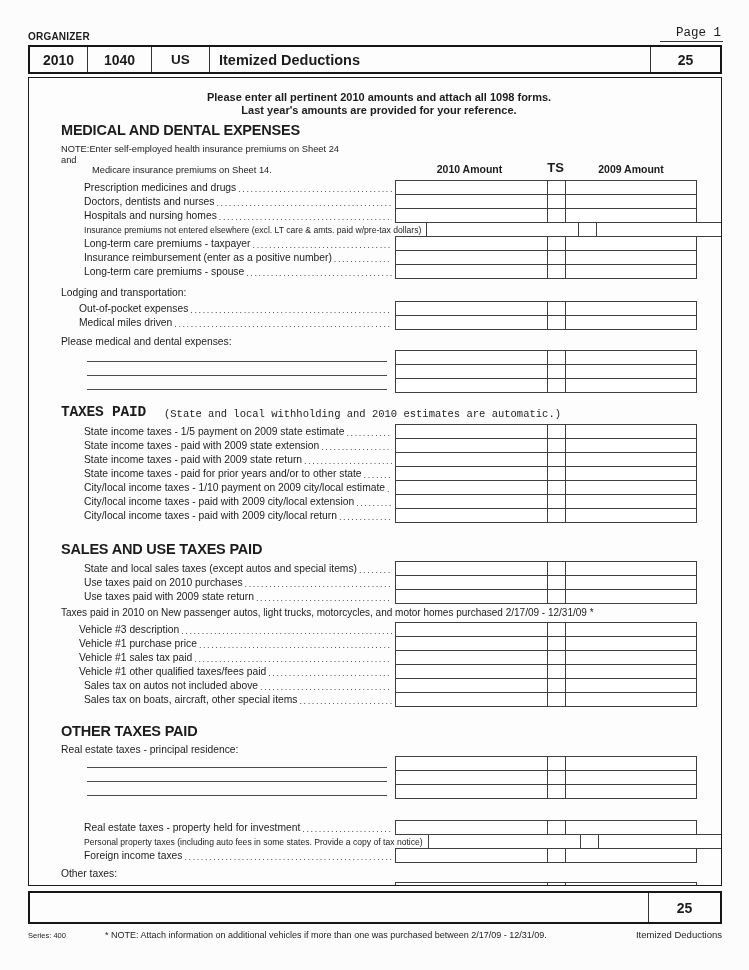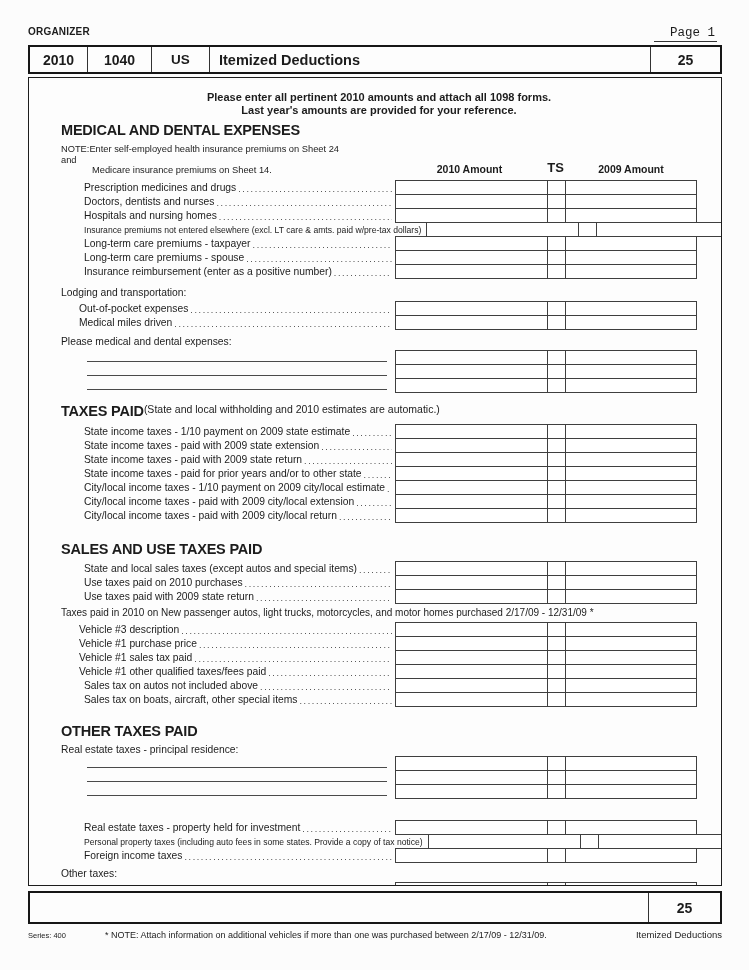--- a/index.html
+++ b/index.html
@@ -1,21 +1,21 @@
 <!DOCTYPE html>
 <html><head>
 <meta charset="utf-8">
 <style>
   html,body{margin:0;padding:0;background:#ffffff;}
   .page{position:relative;width:749px;height:970px;background:#fcfcfc;
         font-family:"Liberation Sans",sans-serif;color:#1c1c1c;overflow:hidden;}
 
   
-  .meta{position:absolute;top:26px;left:28px;right:32px;display:flex;
-        justify-content:space-between;}
+  .meta{position:absolute;top:26px;left:28px;right:26px;display:flex;
+        justify-content:space-between;align-items:flex-end;}
   .organizer{font-size:10px;font-weight:bold;letter-spacing:.2px;}
   .pagenum{font-family:"Liberation Mono","DejaVu Sans Mono",monospace;font-size:12.5px;
            border-bottom:1px solid #333;padding:0 2px 1px 16px;}
 
   
   .hdr{position:absolute;top:45px;left:28px;right:27px;height:29px;
        border:2px solid #161616;display:flex;box-sizing:border-box;background:#fdfdfd;}
   .hdr>div{display:flex;align-items:center;justify-content:center;box-sizing:border-box;}
   .hdr .cell-r{border-right:1.5px solid #333;}
   .h-year{width:58px;font-size:14px;font-weight:bold;}
@@ -25,21 +25,21 @@
            font-size:14.5px;font-weight:bold;}
   .h-sheet{width:70px;font-size:14px;font-weight:bold;border-left:1.5px solid #333;}
 
   
   .body{position:absolute;top:77px;left:28px;right:27px;height:809px;
         border:1.5px solid #1d1d1d;box-sizing:border-box;
         padding:0 24px 0 32px;overflow:hidden;background:#fdfdfd;}
 
   .instructions{margin-top:13px;text-align:center;font-weight:bold;font-size:11px;line-height:13px;}
   .sec-title{font-size:14.5px;font-weight:bold;letter-spacing:-0.2px;}
-  .sec-title-row{display:flex;align-items:flex-start;gap:0;height:17px;}
+  .sec-title-row{display:flex;align-items:flex-end;gap:18px;height:17px;font-family:Liberation Mono, monospace;}
   .sec-sub{font-size:10.5px;color:#222;}
   #medical-title{margin-top:5px;height:16px;}
 
   
   .colhead-block{margin-top:6px;display:flex;align-items:flex-end;gap:36px;}
   .note{flex:1;font-size:9.3px;line-height:10.5px;color:#222;}
   .note .n2{padding-left:31px;}
   .colheads{display:flex;flex:none;align-items:flex-end;padding-bottom:1px;}
   .ch{font-weight:bold;text-align:center;font-size:10.5px;}
   .ch-2010{width:153px;}
@@ -161,30 +161,30 @@
       <div class="row">
         <span class="lbl">Long-term care premiums - taxpayer</span>
           <span class="leader"></span>
         <span class="boxes">
             <span class="cell c2010"></span>
             <span class="cell cts"></span>
             <span class="cell c2009"></span>
           </span>
       </div>
       <div class="row">
+        <span class="lbl">Insurance reimbursement (enter as a positive number)</span>
+          <span class="leader"></span>
+        <span class="boxes">
+            <span class="cell c2010"></span>
+            <span class="cell cts"></span>
+            <span class="cell c2009"></span>
+          </span>
+      </div>
+      <div class="row">
         <span class="lbl">Long-term care premiums - spouse</span>
-          <span class="leader"></span>
-        <span class="boxes">
-            <span class="cell c2010"></span>
-            <span class="cell cts"></span>
-            <span class="cell c2009"></span>
-          </span>
-      </div>
-      <div class="row">
-        <span class="lbl">Insurance reimbursement (enter as a positive number)</span>
           <span class="leader"></span>
         <span class="boxes">
             <span class="cell c2010"></span>
             <span class="cell cts"></span>
             <span class="cell c2009"></span>
           </span>
       </div>
     </div>
 
     <div class="label-row mt6">Lodging and transportation:</div>
@@ -239,21 +239,21 @@
       </div>
     </div>
 
     <div class="sec-title-row mt10">
       <span class="sec-title">TAXES PAID</span>
       <span class="sec-sub">(State and local withholding and 2010 estimates are automatic.)</span>
     </div>
 
     <div class="grid mt4">
       <div class="row">
-        <span class="lbl">State income taxes - 1/10 payment on 2009 state estimate</span>
+        <span class="lbl">State income taxes - 1/5 payment on 2009 state estimate</span>
           <span class="leader"></span>
         <span class="boxes">
             <span class="cell c2010"></span>
             <span class="cell cts"></span>
             <span class="cell c2009"></span>
           </span>
       </div>
       <div class="row">
         <span class="lbl">State income taxes - paid with 2009 state extension</span>
           <span class="leader"></span>

